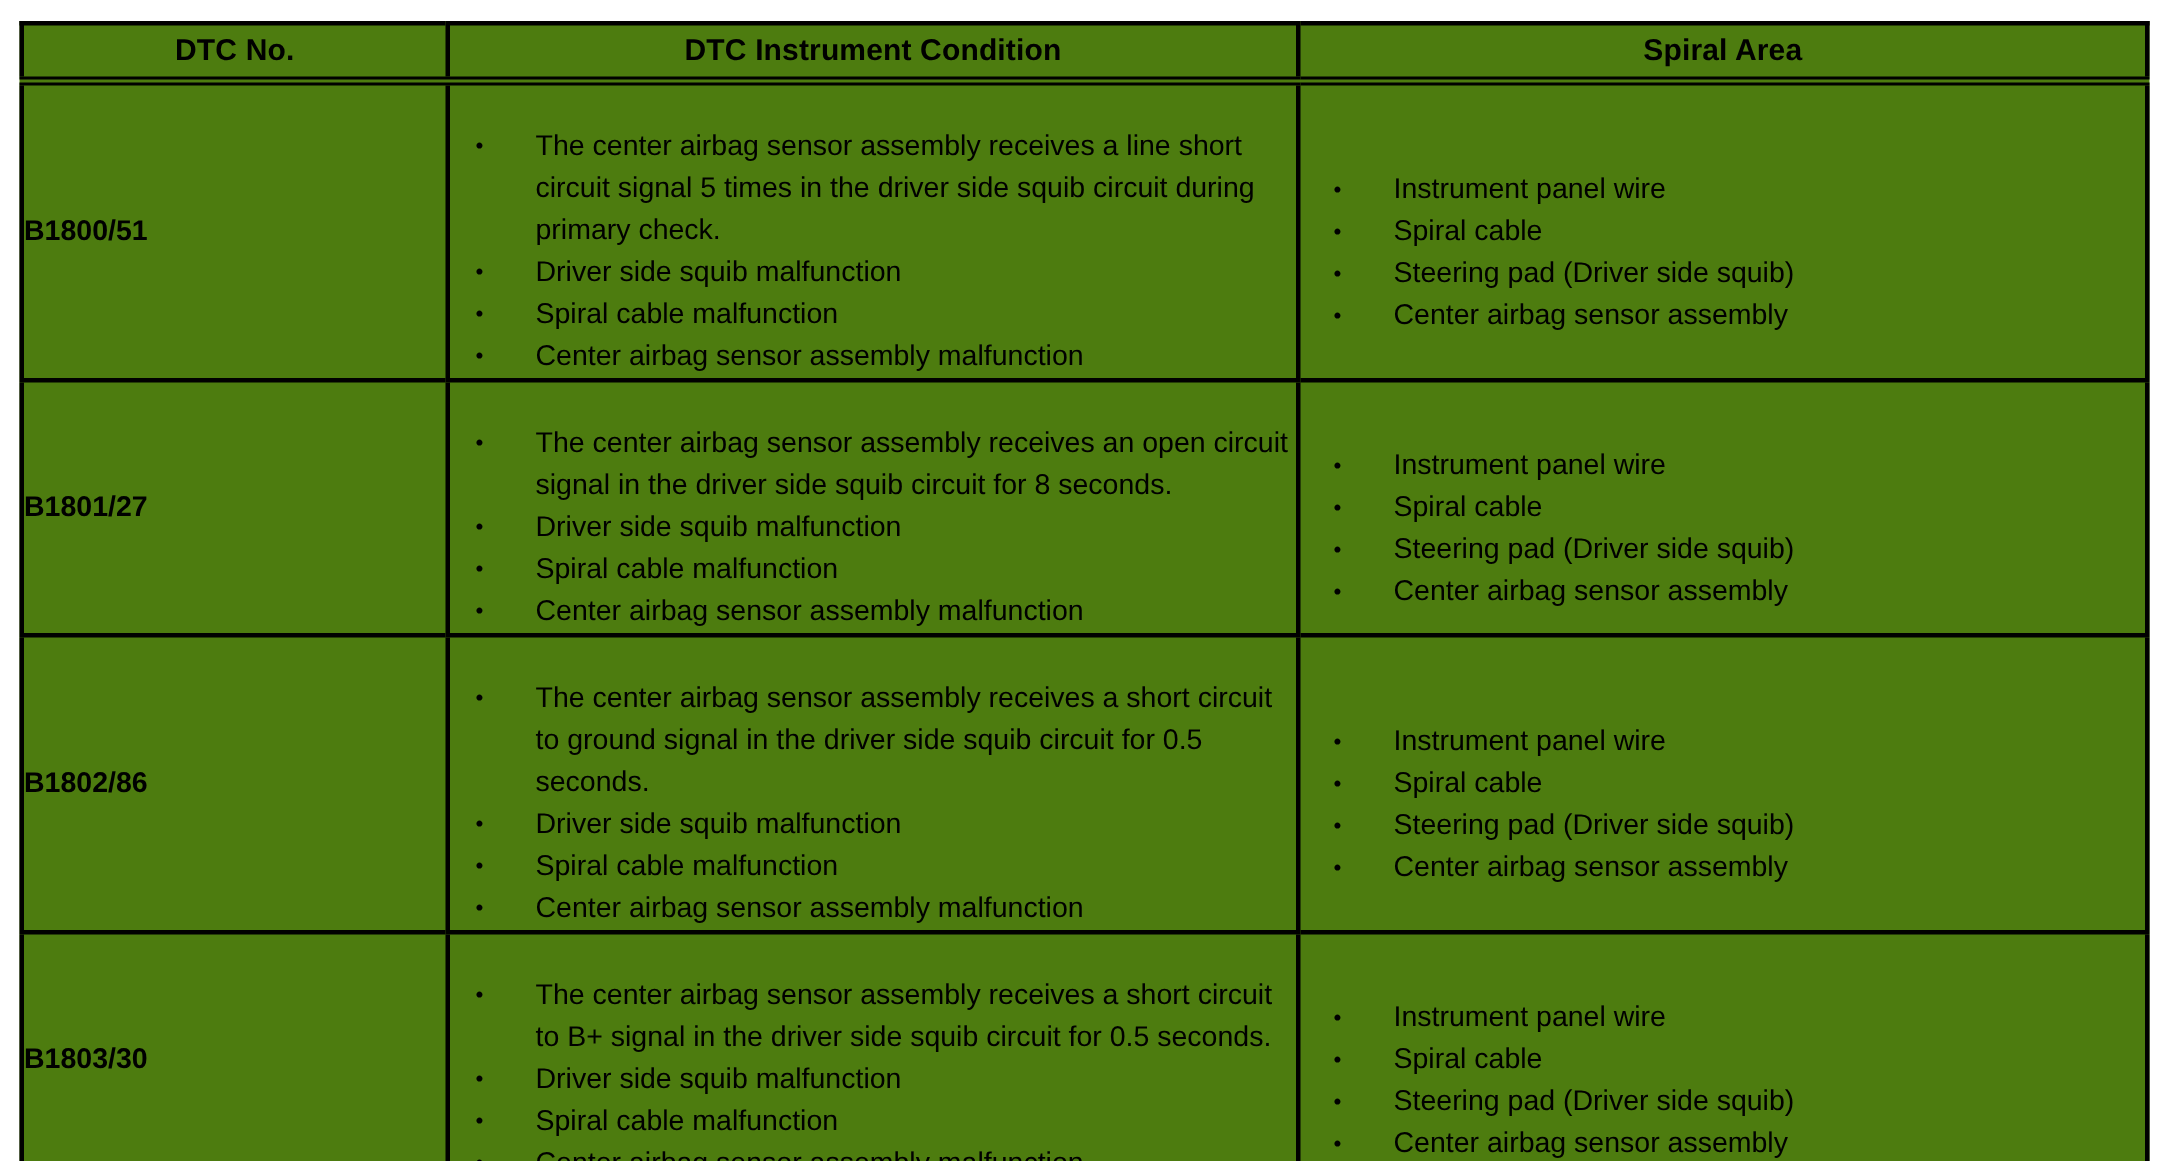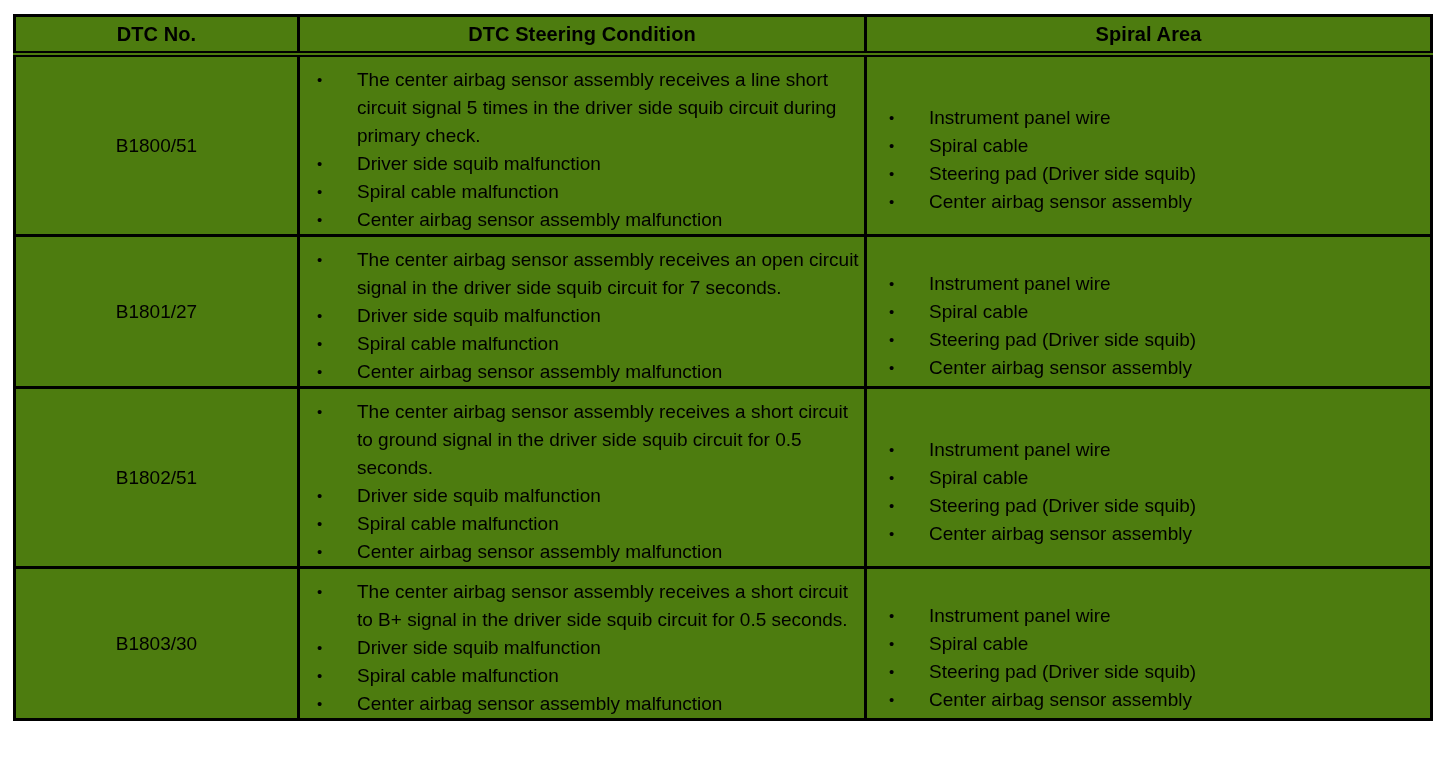--- a/index.html
+++ b/index.html
@@ -62,26 +62,26 @@
     margin: 0;
     border-top: 3px solid #000;
     border-right: 3px solid #000;
     font-size: 19px;
     line-height: 28px;
   }
   tbody tr:first-child td { border-top: none; }
   tbody td:last-child { border-right: none; }
 
   .cell-no {
-    text-align: center;
     vertical-align: middle;
+    font-weight: bold;
   }
   .cell-cond {
     vertical-align: top;
-    padding-top: 9px;
+    padding-top: 27px;
   }
   .cell-area {
     vertical-align: middle;
   }
 
   
   ul.blist {
     list-style: none;
     margin: 0;
     padding: 0;
@@ -113,21 +113,21 @@
   <table class="dtc-table">
     <colgroup>
       <col class="c-no">
       <col class="c-cond">
       <col class="c-area">
     </colgroup>
 
     <thead>
       <tr>
         <th>DTC No.</th>
-        <th>DTC Steering Condition</th>
+        <th>DTC Instrument Condition</th>
         <th>Spiral Area</th>
       </tr>
     </thead>
 
     <tbody>
 
       <tr>
         <td class="cell-no">
           <span>B1800/51</span>
         </td>
@@ -148,39 +148,39 @@
           </ul>
         </td>
       </tr>
 
       <tr>
         <td class="cell-no">
           <span>B1801/27</span>
         </td>
         <td class="cell-cond">
           <ul class="blist">
-            <li class="cond-first">The center airbag sensor assembly receives an open circuit signal in the driver side squib circuit for 7 seconds.</li>
-            <li>Driver side squib malfunction</li>
-            <li>Spiral cable malfunction</li>
-            <li>Center airbag sensor assembly malfunction</li>
-          </ul>
-        </td>
-        <td class="cell-area">
-          <ul class="blist">
-            <li>Instrument panel wire</li>
-            <li>Spiral cable</li>
-            <li>Steering pad (Driver side squib)</li>
-            <li>Center airbag sensor assembly</li>
-          </ul>
-        </td>
-      </tr>
-
-      <tr>
-        <td class="cell-no">
-          <span>B1802/51</span>
+            <li class="cond-first">The center airbag sensor assembly receives an open circuit signal in the driver side squib circuit for 8 seconds.</li>
+            <li>Driver side squib malfunction</li>
+            <li>Spiral cable malfunction</li>
+            <li>Center airbag sensor assembly malfunction</li>
+          </ul>
+        </td>
+        <td class="cell-area">
+          <ul class="blist">
+            <li>Instrument panel wire</li>
+            <li>Spiral cable</li>
+            <li>Steering pad (Driver side squib)</li>
+            <li>Center airbag sensor assembly</li>
+          </ul>
+        </td>
+      </tr>
+
+      <tr>
+        <td class="cell-no">
+          <span>B1802/86</span>
         </td>
         <td class="cell-cond">
           <ul class="blist">
             <li class="cond-first">The center airbag sensor assembly receives a short circuit to ground signal in the driver side squib circuit for 0.5 seconds.</li>
             <li>Driver side squib malfunction</li>
             <li>Spiral cable malfunction</li>
             <li>Center airbag sensor assembly malfunction</li>
           </ul>
         </td>
         <td class="cell-area">

